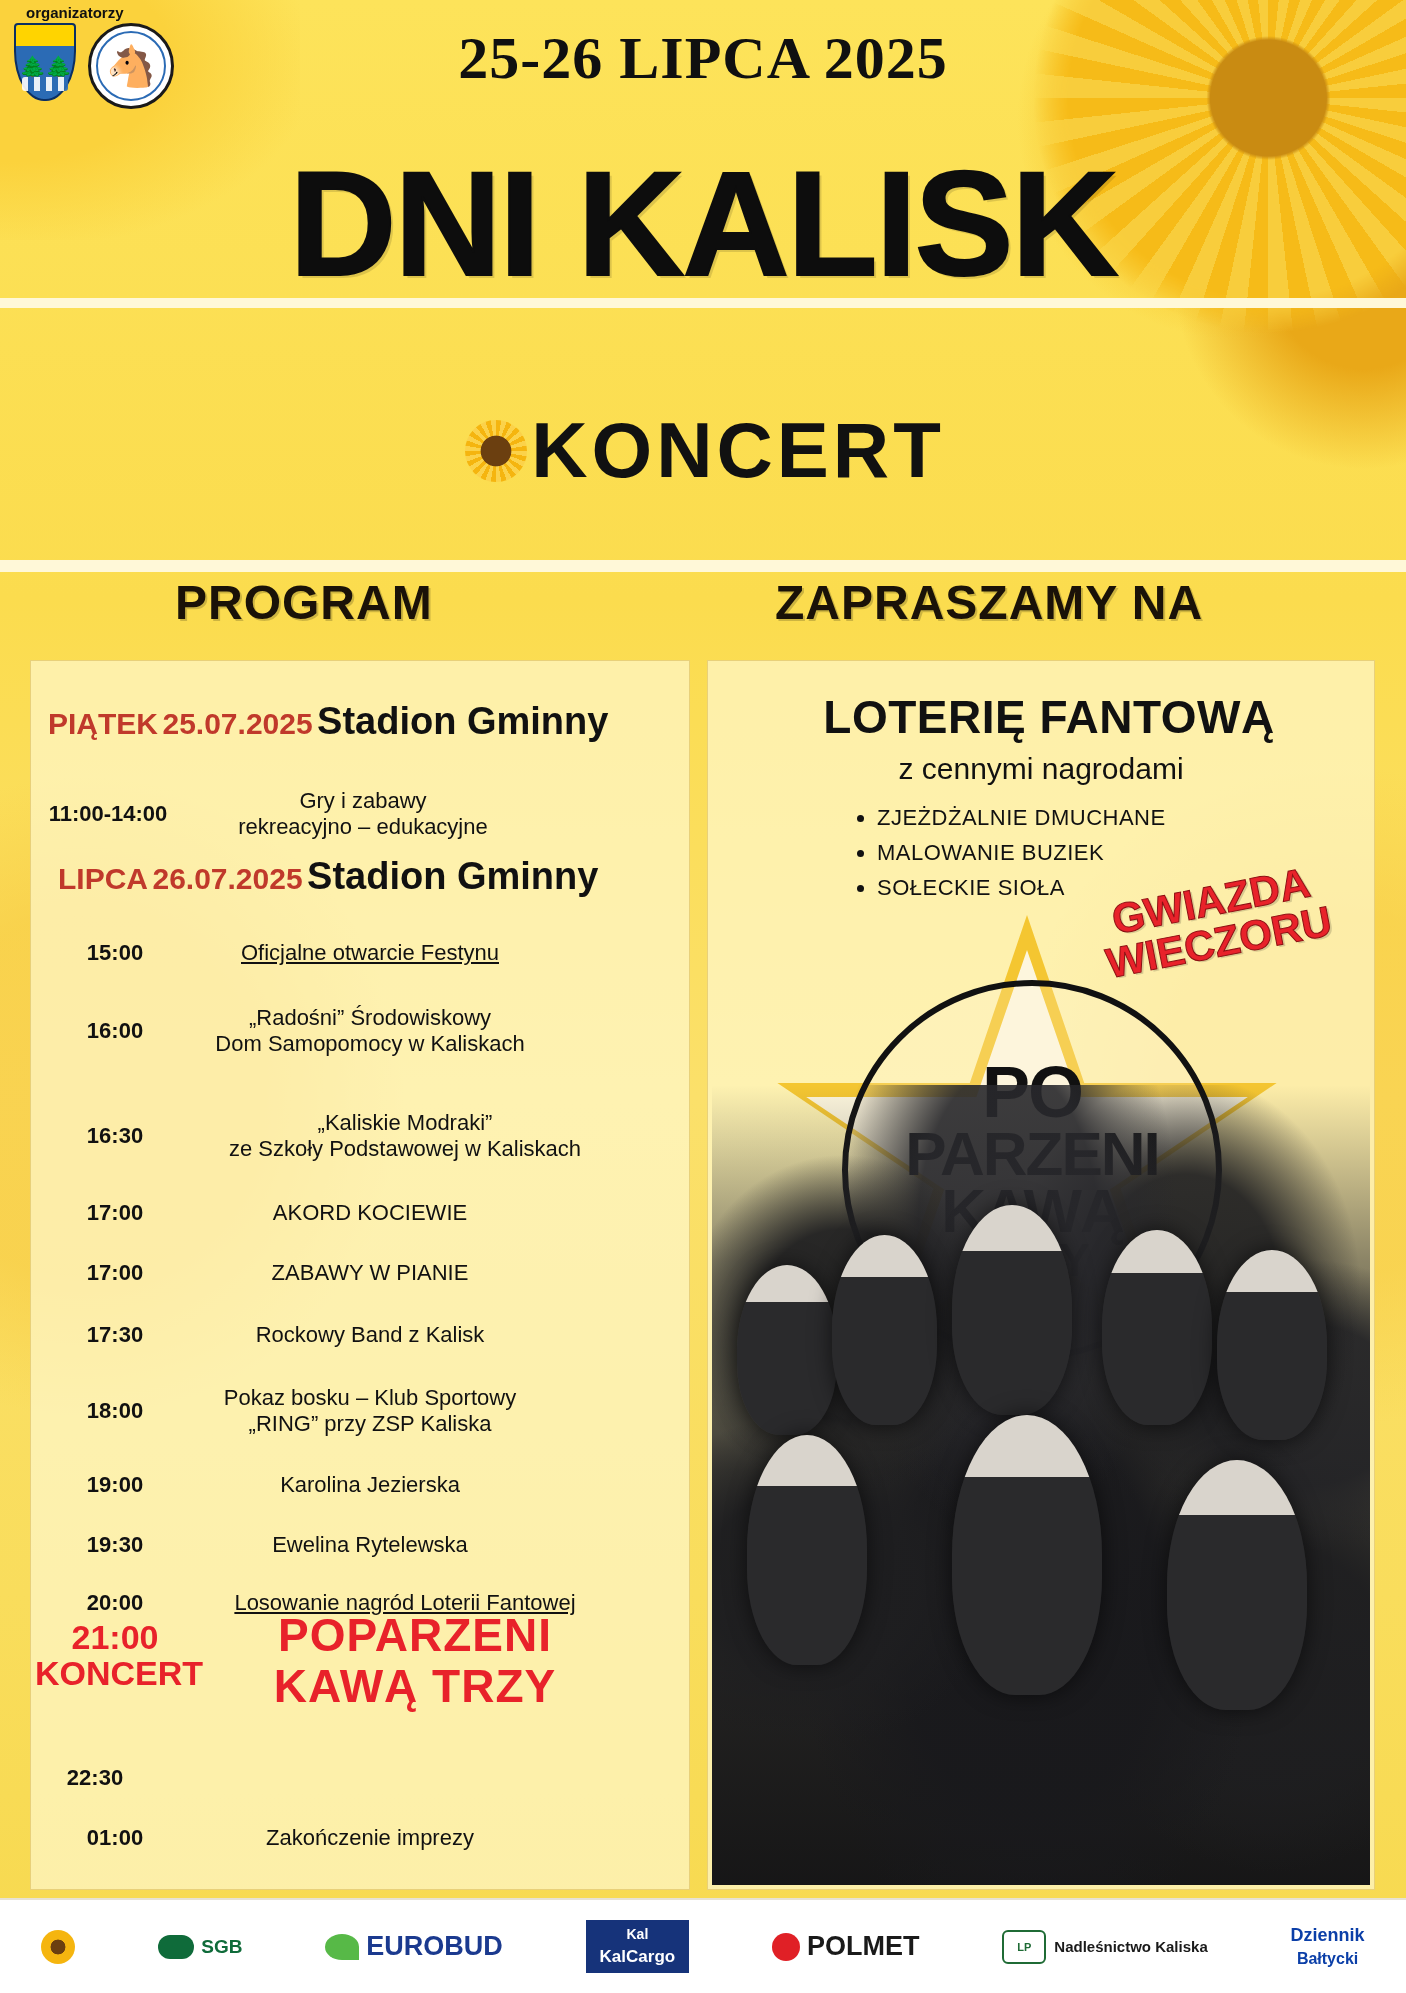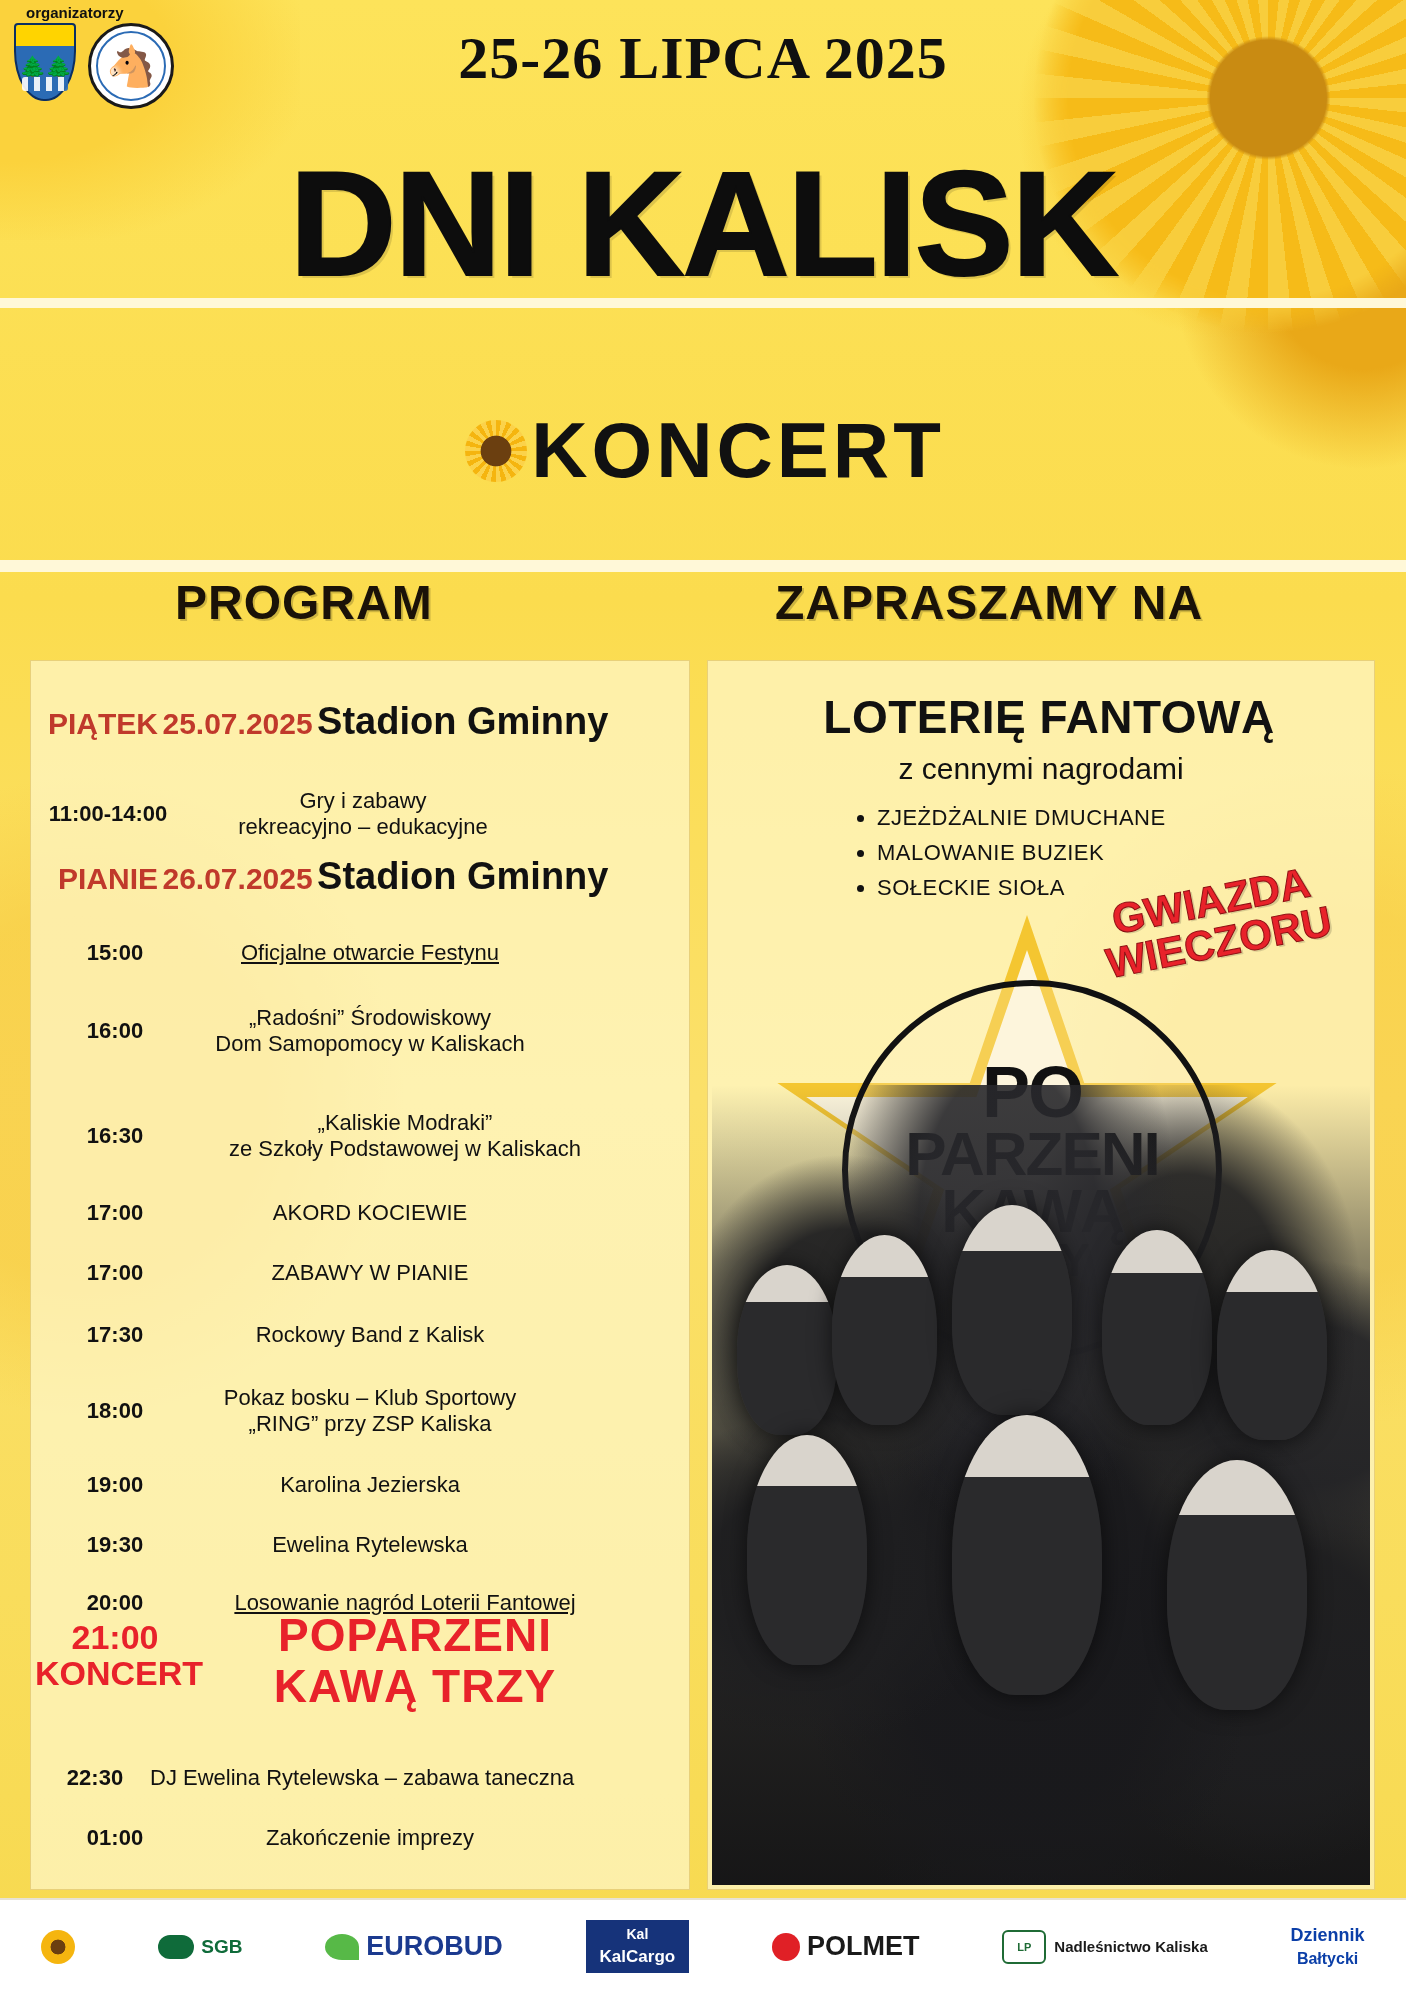--- a/index.html
+++ b/index.html
@@ -325,21 +325,21 @@
   <span class="day-place">Stadion Gminny</span>
 </div>
 
 <div class="row" style="left:33px; top:760px; width:620px;margin-top:28px;">
   <div class="time">11:00-14:00</div>
   <div class="desc" style="white-space:pre-line;">Gry i zabawy
 rekreacyjno – edukacyjne</div>
 </div>
 
 <div class="day-head" style="left:58px; top:855px;">
-  <span class="day-name">PIANIE</span>
+  <span class="day-name">LIPCA</span>
   <span class="day-date">26.07.2025</span>
   <span class="day-place">Stadion Gminny</span>
 </div>
 
 <div class="row" style="left:40px; top:940px; width:620px;">
   <div class="time">15:00</div>
   <div class="desc u">Oficjalne otwarcie Festynu</div>
 </div>
 <div class="row" style="left:40px; top:1005px; width:620px;">
   <div class="time">16:00</div>
@@ -383,21 +383,20 @@
 
 <div class="concert-time">
   <div>21:00</div>
   <div>KONCERT</div>
 </div>
 <div class="concert-name" style="white-space:pre-line;">POPARZENI
 KAWĄ TRZY</div>
 
 <div class="row" style="left:40px; top:1765px; width:660px;">
   <div class="time" style="width:110px;flex:0 0 110px;">22:30</div>
-  <div class="desc left" style="width:520px;">DJ Ewelina Rytelewska – zabawa taneczna</div>
 </div>
 <div class="row" style="left:40px; top:1825px; width:620px;">
   <div class="time">01:00</div>
   <div class="desc">Zakończenie imprezy</div>
 </div>
 
 <div class="panel panel-invite"></div>
 
 <div class="lottery-title">LOTERIĘ FANTOWĄ</div>
 <div class="lottery-sub">z cennymi nagrodami</div>

